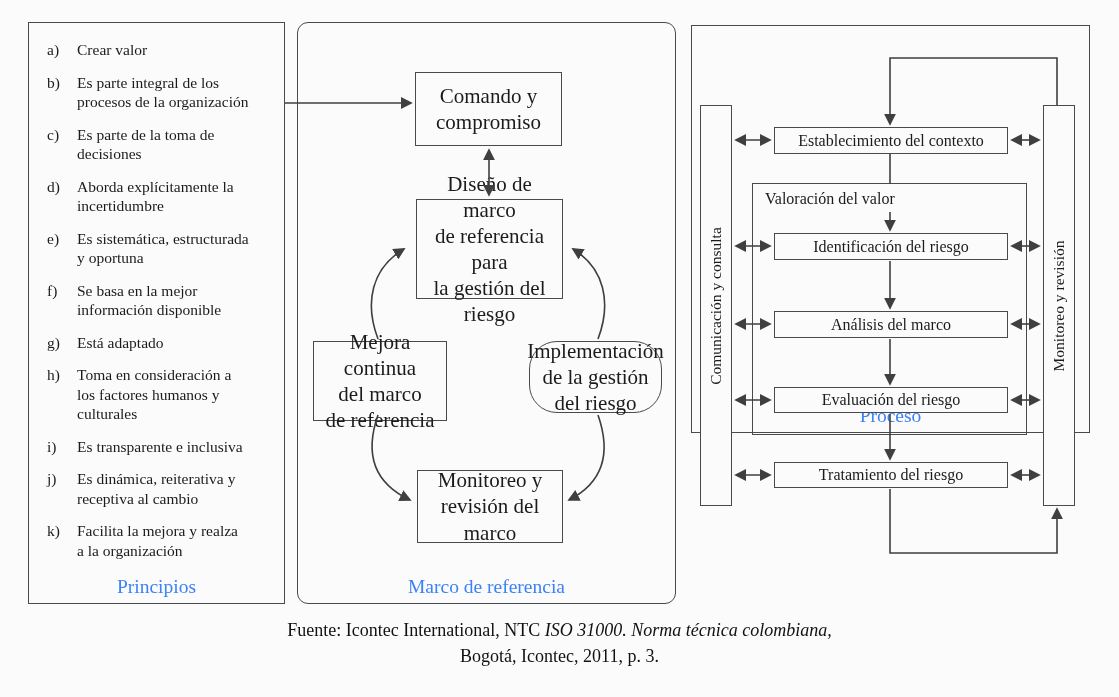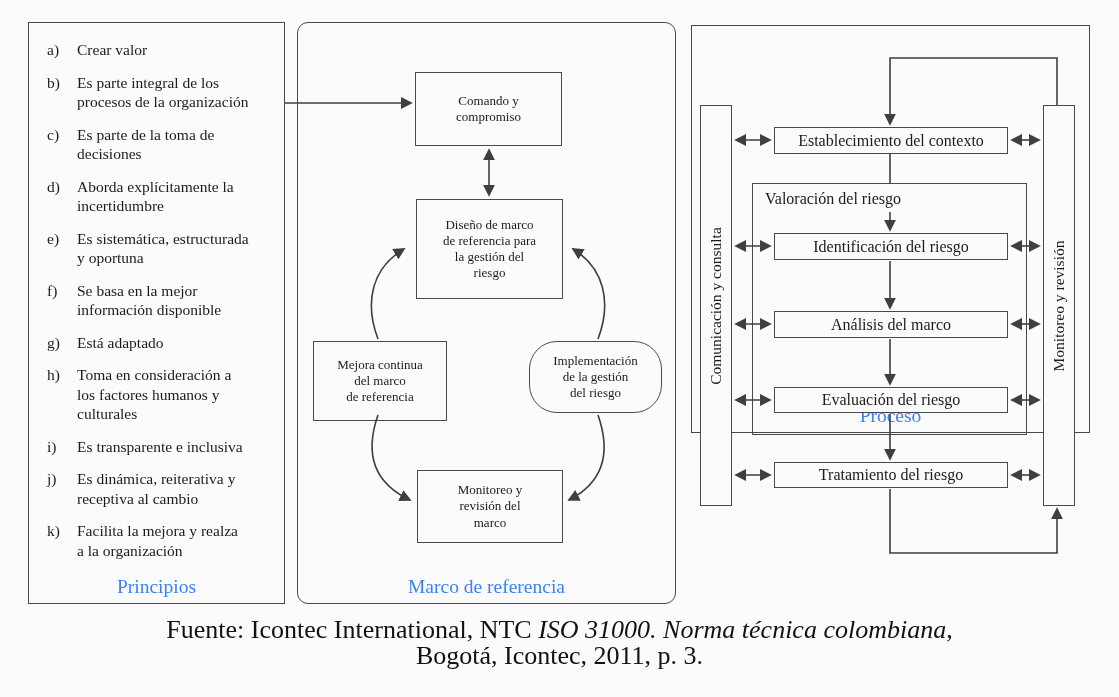--- a/index.html
+++ b/index.html
@@ -14,36 +14,36 @@
   }
   
   .p-list{position:absolute;left:18px;top:17px;right:8px;}
   .p-item{display:flex;margin-bottom:13px;line-height:19.5px;font-size:15.5px;}
   .p-letter{width:30px;flex:0 0 30px;}
   .p-text{white-space:pre-line;width:208px;}
   
   .node{
     position:absolute;border:1.5px solid #4a4a4a;background:#fbfbfb;box-sizing:border-box;
     display:flex;align-items:center;justify-content:center;text-align:center;
-    font-size:13px;line-height:1.24;padding:2px 4px;white-space:pre-line;
+    font-size:21px;line-height:1.24;padding:2px 4px;white-space:pre-line;
   }
   .node.small{font-size:16px;white-space:nowrap;}
   .container-box{position:absolute;border:1.5px solid #4a4a4a;box-sizing:border-box;background:transparent;}
   .container-title{position:absolute;font-size:16px;white-space:nowrap;}
   .vbar{position:absolute;border:1.5px solid #4a4a4a;background:#fbfbfb;box-sizing:border-box;}
   .vbar span{
     position:absolute;top:50%;left:50%;
     transform:translate(-50%,-50%) rotate(-90deg);
     white-space:nowrap;font-size:15.5px;
   }
   svg.connectors{position:absolute;left:0;top:0;pointer-events:none;}
   svg.connectors path{stroke:#3f3f3f;stroke-width:1.6;fill:none;}
   .caption{
     position:absolute;left:0;right:0;top:617px;text-align:center;
-    font-size:26px;line-height:26px;color:#111;
+    font-size:18px;line-height:26px;color:#111;
   }
   .caption .it{font-style:italic;}
 </style>
 </head>
 <body>
 
 <div class="figure">
 
   <div class="panel" style="left:28px;top:22px;width:257px;height:582px;">
     <div class="p-list">
@@ -131,21 +131,21 @@
   <div class="vbar" style="left:700px;top:105px;width:32px;height:401px;">
     <span>Comunicación y consulta</span>
   </div>
   <div class="vbar" style="left:1043px;top:105px;width:32px;height:401px;">
     <span>Monitoreo y revisión</span>
   </div>
 
   <div class="node small" style="left:774px;top:127px;width:234px;height:27px;">Establecimiento del contexto</div>
 
   <div class="container-box" style="left:752px;top:183px;width:275px;height:252px;">
-    <div class="container-title" style="left:12px;top:6px;">Valoración del riesgo</div>
+    <div class="container-title" style="left:12px;top:6px;">Valoración del valor</div>
   </div>
 
   <div class="node small" style="left:774px;top:233px;width:234px;height:27px;">Identificación del riesgo</div>
   <div class="node small" style="left:774px;top:311px;width:234px;height:27px;">Análisis del marco</div>
   <div class="node small" style="left:774px;top:387px;width:234px;height:26px;">Evaluación del riesgo</div>
   <div class="node small" style="left:774px;top:462px;width:234px;height:26px;">Tratamiento del riesgo</div>
 
   <svg class="connectors" width="1119" height="697" viewBox="0 0 1119 697">
     <defs>
       <marker id="ah" viewBox="0 0 10 10" refX="8.5" refY="5" markerWidth="7.5" markerHeight="7.5" orient="auto-start-reverse">

